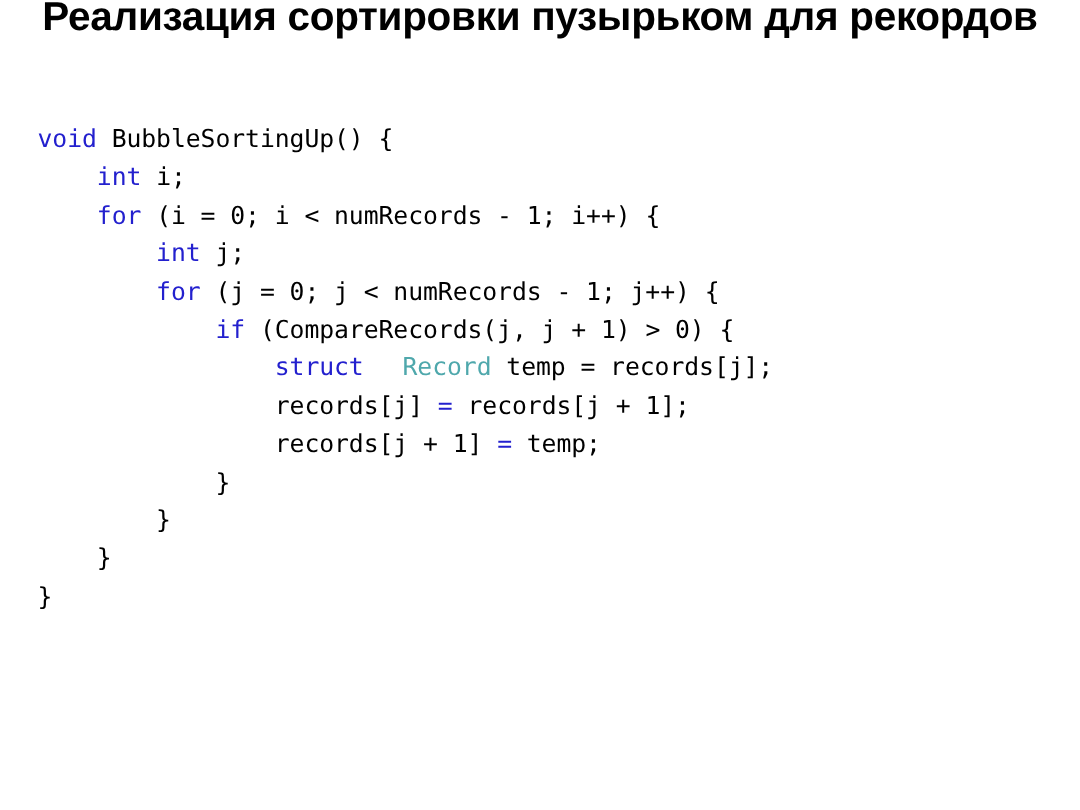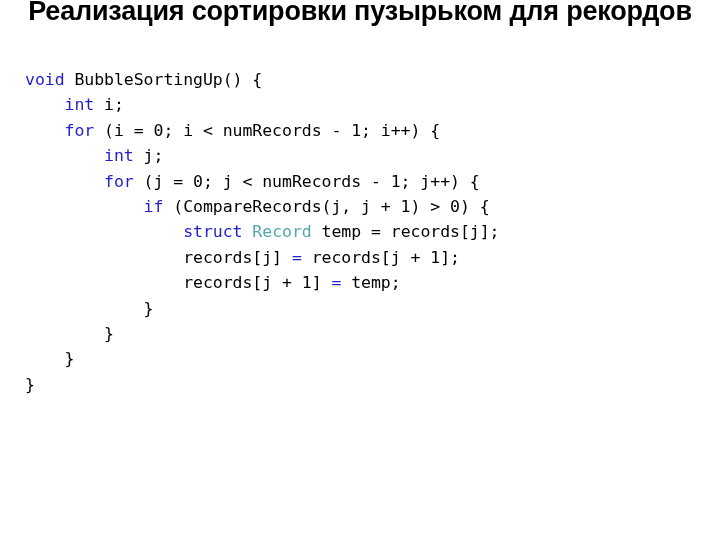--- a/index.html
+++ b/index.html
@@ -34,37 +34,37 @@
     line-height: 31px;
     color: #000000;
     letter-spacing: -0.2px;
     white-space: pre-line;
   }
 
   
   .code-block {
     position: absolute;
     left: 25px;
-    top: 67px;
+    top: 80px;
     width: 690px;
     font-family: "DejaVu Sans Mono", "Liberation Mono", monospace;
     font-size: 16.5px;
     line-height: 25.4px;
     color: #000000;
     white-space: pre;
     letter-spacing: -0.05px;
   }
 
   .code-line {
     white-space: pre;
     min-height: 25.4px;
   }
 
   .tok-kw   { color: #2320CE; }
-  .tok-type { color: #4FA8AC; }
+  .tok-type { color: #4FA8AC; margin-left: 16px; }
   .tok-op   { color: #2320CE; }
   .tok-plain{ color: #000000; }
 </style>
 </head>
 <body>
 
 <div id="slide">
 
   <div class="slide-title">Реализация сортировки пузырьком для рекордов</div>
 

